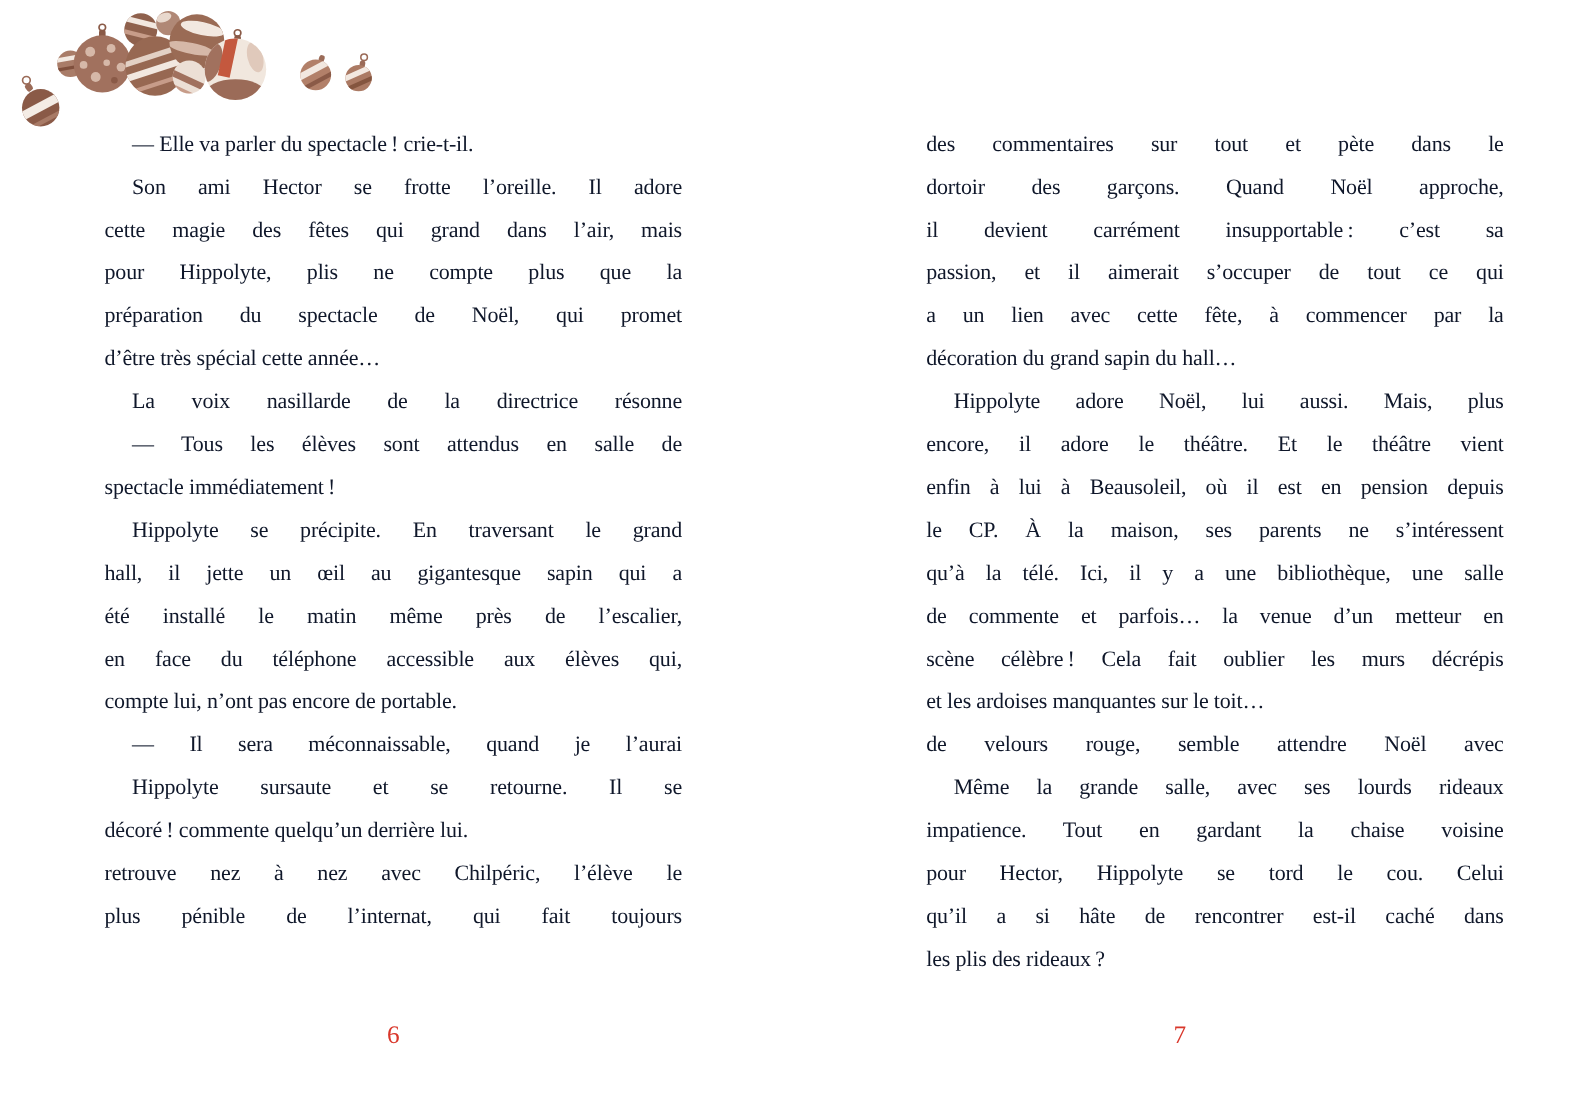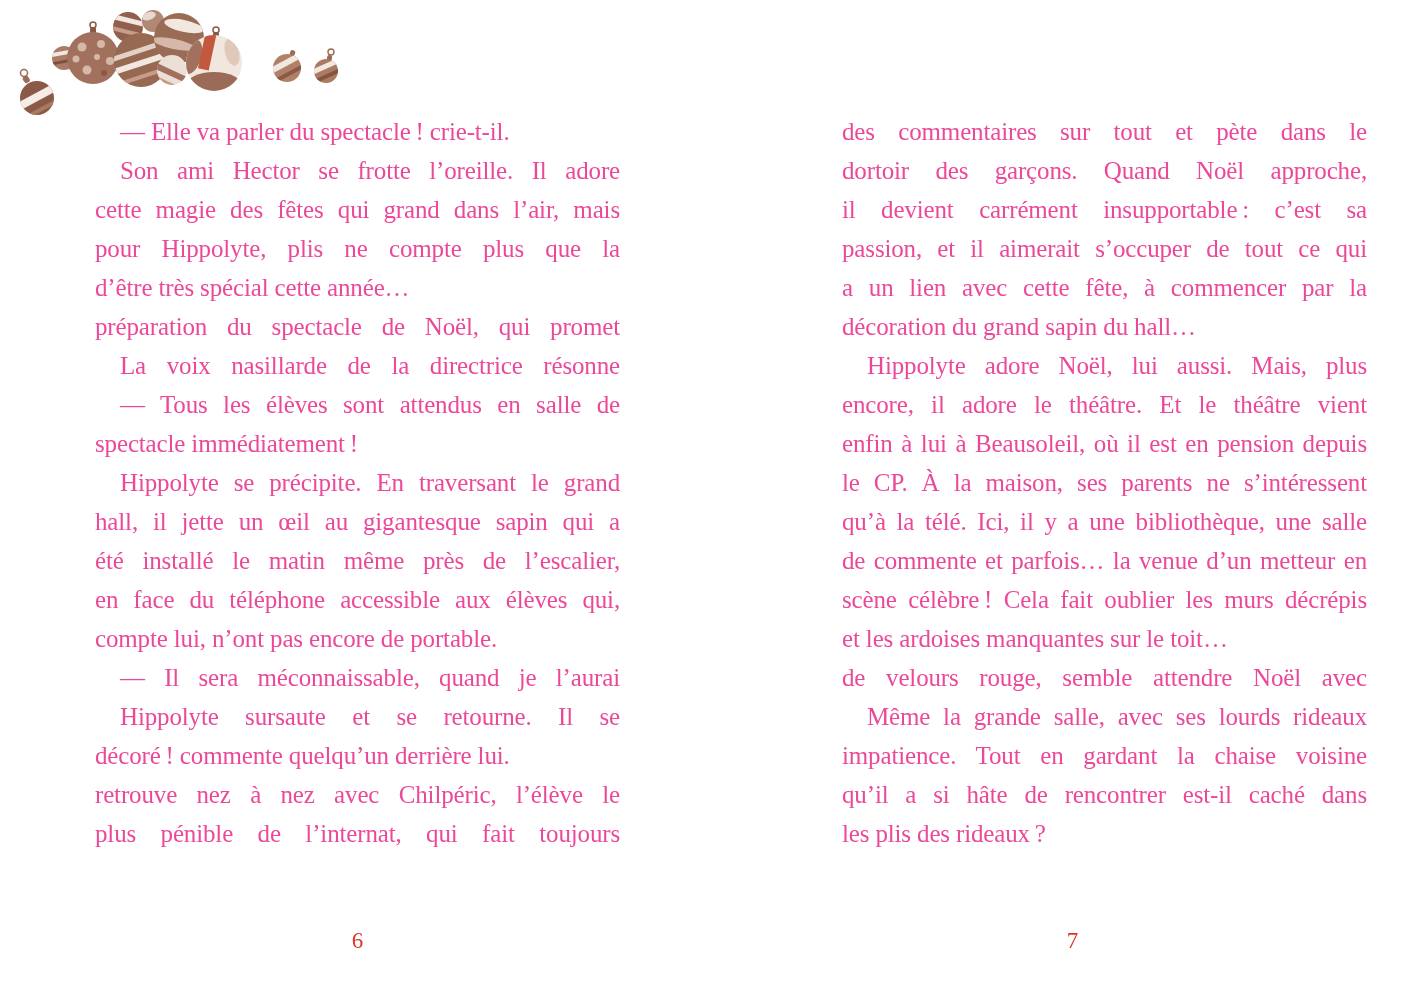--- a/index.html
+++ b/index.html
@@ -20,23 +20,23 @@
   .col {
     position: absolute;
     top: 112px;
     width: 525px;
   }
   #col-left  { left: 95px; }
   #col-right { left: 842px; }
   .line {
     height: 39px;
     line-height: 39px;
-    font-size: 25px;
+    font-size: 20px;
     letter-spacing: -0.15px;
-    color: #ec4899;
+    color: #0f172a;
     text-align: justify;
     overflow: hidden;
   }
   .line.j::after {
     content: "";
     display: inline-block;
     width: 100%;
     height: 0;
   }
   .line.last { text-align: left; }
@@ -196,22 +196,22 @@
         <rect x="310" y="74" width="34" height="4" fill="#84553f" transform="rotate(-24 326 71)"></rect>
       </g>
     </g>
   </svg>
 
   <div class="col" id="col-left">
       <div class="line last ind">— Elle va parler du spectacle ! crie-t-il.</div>
       <div class="line j ind">Son ami Hector se frotte l’oreille. Il adore</div>
       <div class="line j">cette magie des fêtes qui grand dans l’air, mais</div>
       <div class="line j">pour Hippolyte, plis ne compte plus que la</div>
+      <div class="line j">préparation du spectacle de Noël, qui promet</div>
       <div class="line last">d’être très spécial cette année…</div>
-      <div class="line j">préparation du spectacle de Noël, qui promet</div>
       <div class="line j ind">La voix nasillarde de la directrice résonne</div>
       <div class="line j ind">— Tous les élèves sont attendus en salle de</div>
       <div class="line last">spectacle immédiatement !</div>
       <div class="line j ind">Hippolyte se précipite. En traversant le grand</div>
       <div class="line j">hall, il jette un œil au gigantesque sapin qui a</div>
       <div class="line j">été installé le matin même près de l’escalier,</div>
       <div class="line j">en face du téléphone accessible aux élèves qui,</div>
       <div class="line last">compte lui, n’ont pas encore de portable.</div>
       <div class="line j ind">— Il sera méconnaissable, quand je l’aurai</div>
       <div class="line j ind">Hippolyte sursaute et se retourne. Il se</div>
@@ -231,20 +231,21 @@
       <div class="line j">encore, il adore le théâtre. Et le théâtre vient</div>
       <div class="line j">enfin à lui à Beausoleil, où il est en pension depuis</div>
       <div class="line j">le CP. À la maison, ses parents ne s’intéressent</div>
       <div class="line j">qu’à la télé. Ici, il y a une bibliothèque, une salle</div>
       <div class="line j">de commente et parfois… la venue d’un metteur en</div>
       <div class="line j">scène célèbre ! Cela fait oublier les murs décrépis</div>
       <div class="line last">et les ardoises manquantes sur le toit…</div>
       <div class="line j">de velours rouge, semble attendre Noël avec</div>
       <div class="line j ind">Même la grande salle, avec ses lourds rideaux</div>
       <div class="line j">impatience. Tout en gardant la chaise voisine</div>
+      <div class="line j">pour Hector, Hippolyte se tord le cou. Celui</div>
       <div class="line j">qu’il a si hâte de rencontrer est-il caché dans</div>
       <div class="line last">les plis des rideaux ?</div>
     </div>
 
   <div class="page-num" id="pn-left">6</div>
   <div class="page-num" id="pn-right">7</div>
 
 </div>
 
 </body></html>

